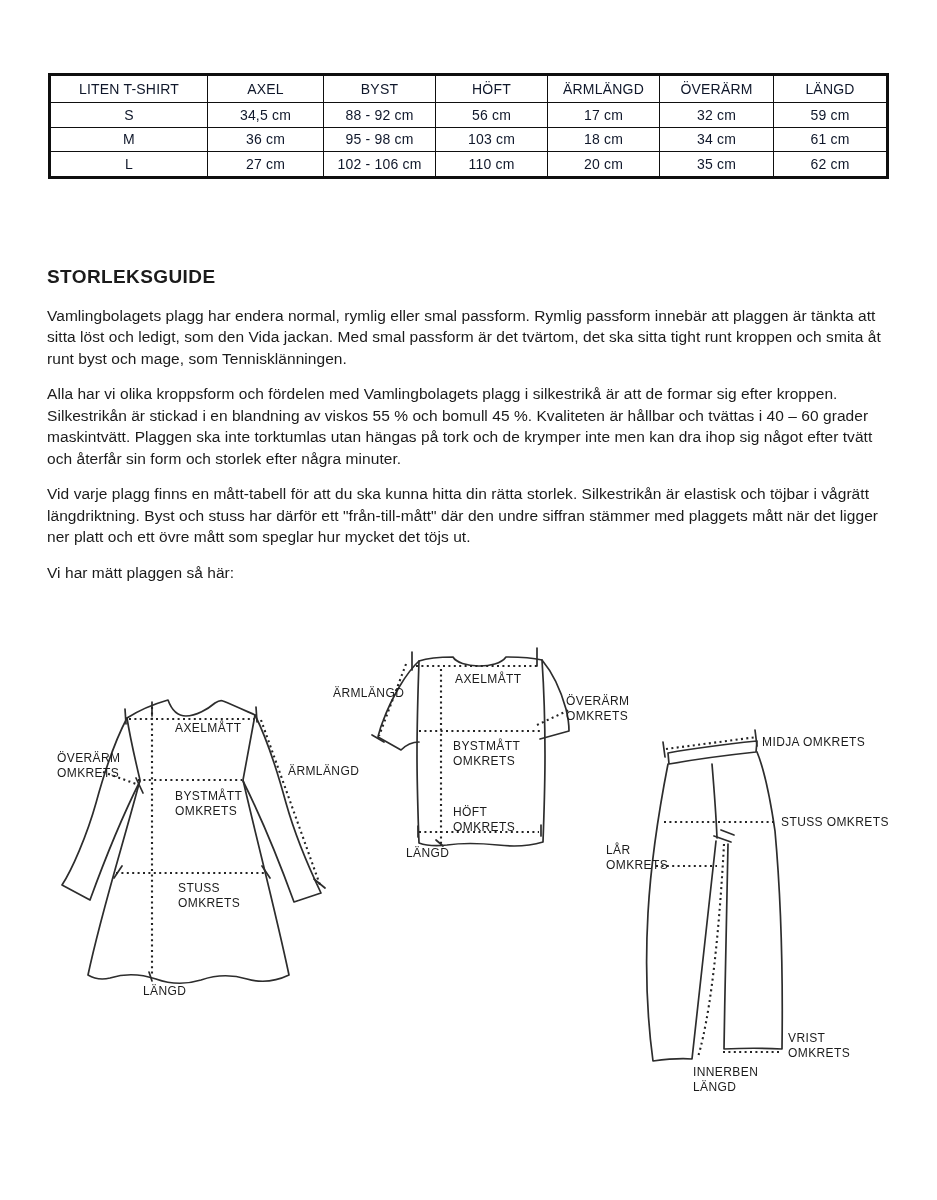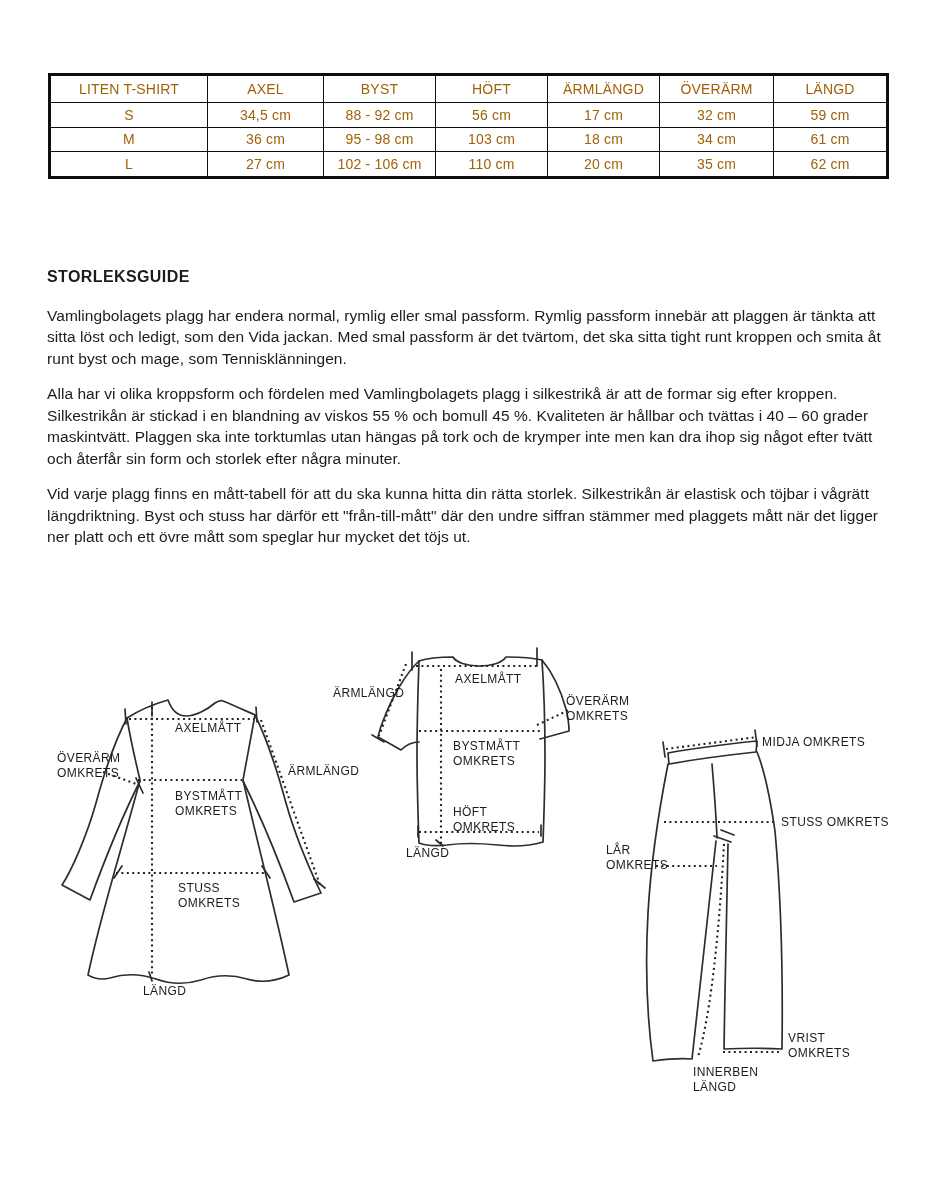--- a/index.html
+++ b/index.html
@@ -1,30 +1,30 @@
 <!DOCTYPE html>
 <html><head>
 <meta charset="utf-8">
 <style>
   html,body{margin:0;padding:0;background:#ffffff;}
   body{width:937px;height:1200px;font-family:"Liberation Sans",sans-serif;color:#1b1b1b;}
   .page{position:relative;width:937px;height:1200px;background:#fff;overflow:hidden;}
 
   
   #size-table{position:absolute;left:48px;top:73px;width:838px;border-collapse:collapse;
-    table-layout:fixed;font-size:14px;color:#a16207;border:3px solid #0f0f0f;}
+    table-layout:fixed;font-size:14px;color:#0f172a;border:3px solid #0f0f0f;}
   #size-table th,#size-table td{border:1.5px solid #0f0f0f;text-align:center;vertical-align:middle;
     font-weight:400;padding:0;letter-spacing:.2px;}
   #size-table thead th{height:26px;}
   #size-table tbody td{height:23.6px;}
 
   
   #text-col{position:absolute;left:47px;top:266px;width:849px;font-size:15.5px;
     line-height:21.5px;letter-spacing:.05px;}
-  #text-col h2{font-size:16px;font-weight:700;margin:0 0 17px 0;letter-spacing:.4px;}
+  #text-col h2{font-size:19px;font-weight:700;margin:0 0 17px 0;letter-spacing:.4px;}
   #text-col p{margin:0 0 14px 0;}
   #text-col em{font-style:italic;}
 
   
   #diagrams{position:absolute;left:0;top:645px;}
   .garm{fill:none;stroke:#2d2d2d;stroke-width:1.7;stroke-linecap:round;stroke-linejoin:round;}
   .tick{fill:none;stroke:#2d2d2d;stroke-width:1.7;stroke-linecap:round;}
   .dot{fill:none;stroke:#242424;stroke-width:2.1;stroke-dasharray:2 3.4;stroke-linecap:butt;}
   .lbl{font-family:"Liberation Sans",sans-serif;font-size:12px;letter-spacing:.4px;fill:#1b1b1b;}
 </style>
@@ -84,20 +84,21 @@
         </tr>
       </tbody>
   </table>
 
   <div id="text-col">
     <h2>STORLEKSGUIDE</h2>
     <div id="text-paragraphs">
         <p><span>Vamlingbolagets plagg har endera normal, rymlig eller smal passform. Rymlig passform innebär att plaggen är tänkta att sitta löst och ledigt, som den Vida jackan. Med smal passform är det tvärtom, det ska sitta tight runt kroppen och smita åt runt byst och mage, som Tennisklänningen.</span></p>
         <p><span>Alla har vi olika kroppsform och fördelen med Vamlingbolagets plagg i silkestrikå är att de formar sig efter kroppen. Silkestrikån är stickad i en blandning av viskos 55 % och bomull 45 %. Kvaliteten är hållbar och tvättas i 40 – 60 grader maskintvätt. Plaggen ska inte torktumlas utan hängas på tork och de krymper inte men kan dra ihop sig något efter tvätt och återfår sin form och storlek efter några minuter.</span></p>
         <p><span>Vid varje plagg finns en mått-tabell för att du ska kunna hitta din rätta storlek. Silkestrikån är elastisk och töjbar i vågrätt längdriktning. Byst och stuss har därför ett "från-till-mått" där den undre siffran stämmer med plaggets mått när det ligger ner platt och ett övre mått som speglar hur mycket det töjs ut.</span></p>
+        <p><span>Vi har mätt plaggen så här:</span></p>
       </div>
   </div>
 
   <svg id="diagrams" width="937" height="470" viewBox="0 0 937 470">
 
     <g>
       <path class="garm" d="M 127 73 C 138 66 154 59 168 55 C 172 66 178 71 186 71 C 196 71 208 64 215 58 C 218 56 221 55 223 56 C 233 60 246 66 255 70 C 251 92 247 114 243 135 C 257 196 276 268 289 330 Q 268 340 247 334 Q 224 327 201 335 Q 178 342 156 334 Q 132 326 110 333 Q 98 336 88 330 C 101 268 124 196 140 135 C 135 114 130 92 127 73 Z"></path>
       <path class="garm" d="M 127 73 C 117 92 105 125 96 158 C 87 190 72 225 62 240 L 90 255 C 102 222 122 172 140 136"></path>
       <path class="garm" d="M 255 70 C 266 92 277 125 286 158 C 295 190 310 225 321 248 L 294 257 C 282 224 262 174 243 136"></path>
       <path class="tick" d="M 125 64 L 126 79 M 152 57 L 152 71 M 256 62 L 257 77 M 149 327 L 152 336 M 122 221 L 114 233 M 262 221 L 270 233 M 136 133 L 143 148 M 314 234 L 325 243"></path>

